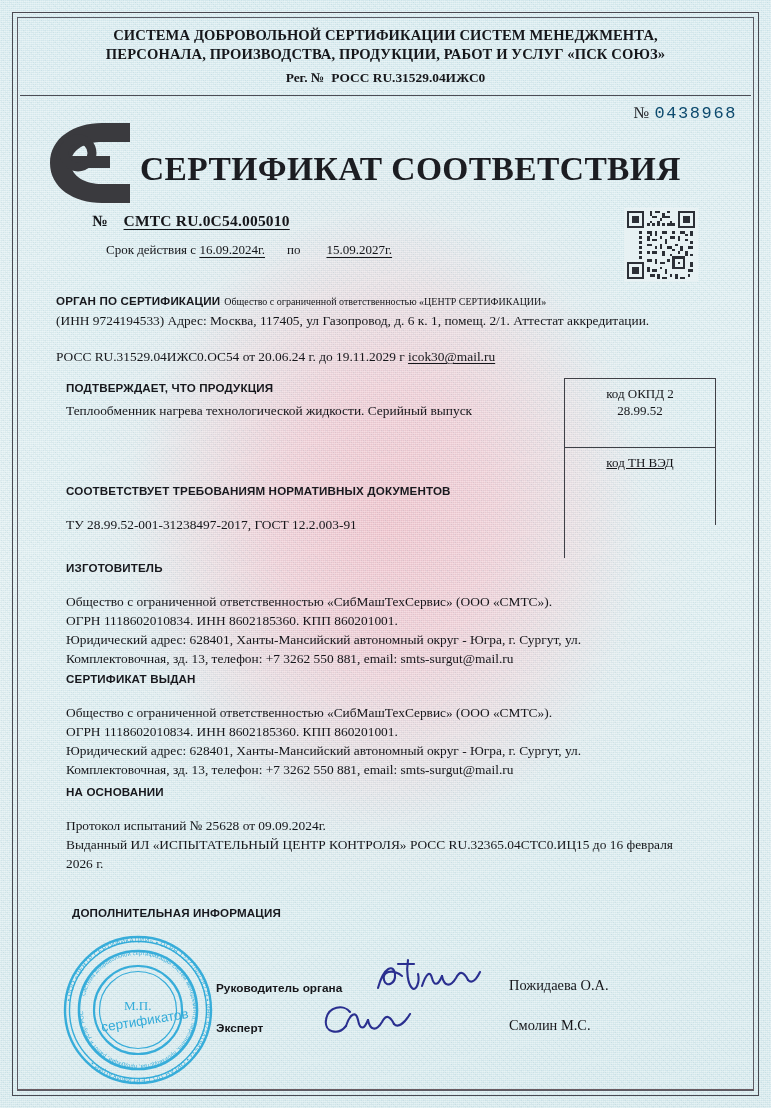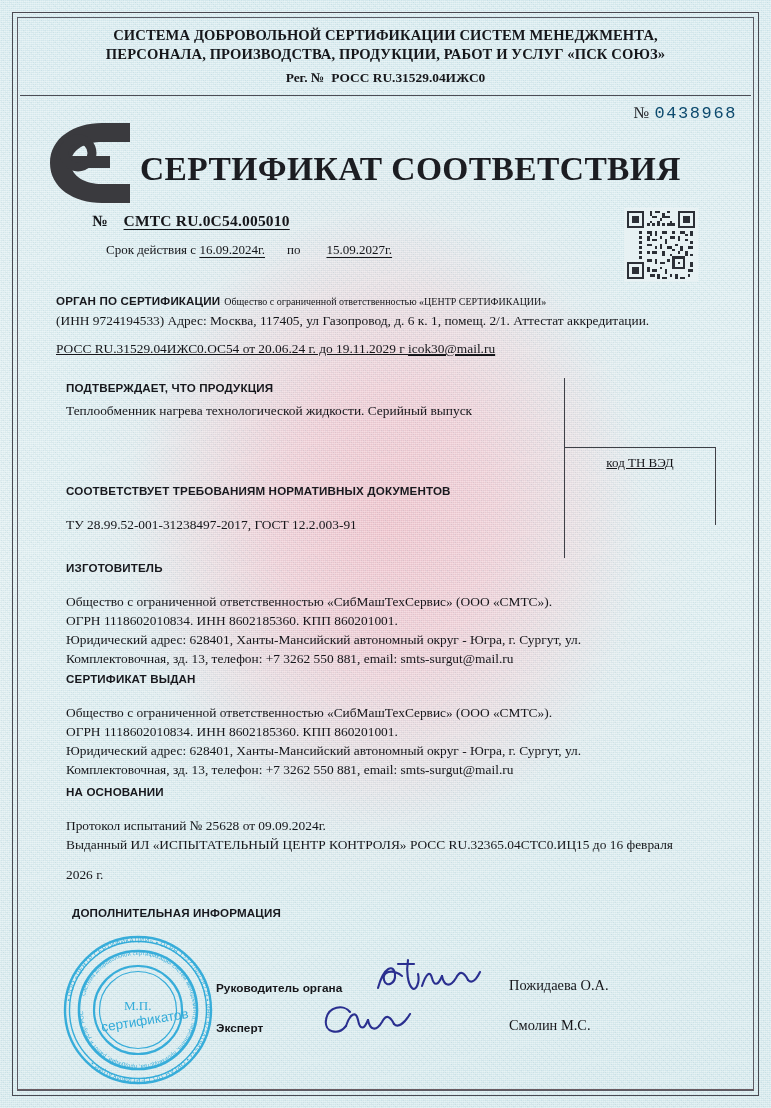--- a/index.html
+++ b/index.html
@@ -412,31 +412,35 @@
         </g>
       </svg>
     </div>
 
     <div class="blk organ">
       <div>
         <span class="hd">ОРГАН ПО СЕРТИФИКАЦИИ</span>
         <span class="hd-inline-body">Общество с ограниченной ответственностью «ЦЕНТР СЕРТИФИКАЦИИ»</span>
       </div>
       <div class="bd">(ИНН 9724194533) Адрес: Москва, 117405, ул Газопровод, д. 6 к. 1, помещ. 2/1. Аттестат аккредитации.</div>
-      <div class="bd" style="margin-top:9px;text-decoration:underline;">
+      <div class="bd" style="margin-top:17px;">
         <span>РОСС RU.31529.04ИЖС0.ОС54 от 20.06.24 г. до 19.11.2029 г </span><span class="u">icok30@mail.ru</span>
       </div>
     </div>
 
     <div class="blk product">
       <div class="hd">ПОДТВЕРЖДАЕТ, ЧТО ПРОДУКЦИЯ</div>
       <div class="bd">Теплообменник нагрева технологической жидкости. Серийный выпуск</div>
     </div>
 
     <div class="code-rail"></div>
+    <div class="code-box code-okpd">
+      <div>код ОКПД 2</div>
+      <div>28.99.52</div>
+    </div>
     <div class="code-box code-tnved">
       <div>код ТН ВЭД</div>
       <div></div>
     </div>
 
     <div class="blk norm">
       <div class="hd">СООТВЕТСТВУЕТ ТРЕБОВАНИЯМ НОРМАТИВНЫХ ДОКУМЕНТОВ</div>
       <div class="bd">ТУ 28.99.52-001-31238497-2017, ГОСТ 12.2.003-91</div>
     </div>
 
@@ -453,21 +457,21 @@
       <div class="bd">Общество с ограниченной ответственностью «СибМашТехСервис» (ООО «СМТС»).</div>
       <div class="bd" style="margin-top:0">ОГРН 1118602010834. ИНН 8602185360. КПП 860201001.</div>
       <div class="bd" style="margin-top:0">Юридический адрес: 628401, Ханты-Мансийский автономный округ - Югра, г. Сургут, ул.</div>
       <div class="bd" style="margin-top:0">Комплектовочная, зд. 13, телефон: +7 3262 550 881, email: smts-surgut@mail.ru</div>
     </div>
 
     <div class="blk basis">
       <div class="hd">НА ОСНОВАНИИ</div>
       <div class="bd">Протокол испытаний № 25628 от 09.09.2024г.</div>
       <div class="bd" style="margin-top:0">Выданный ИЛ «ИСПЫТАТЕЛЬНЫЙ ЦЕНТР КОНТРОЛЯ» РОСС RU.32365.04СТС0.ИЦ15 до 16 февраля</div>
-      <div class="bd" style="margin-top:11px">2026 г.</div>
+      <div class="bd" style="margin-top:0">2026 г.</div>
     </div>
 
     <div class="blk addinfo">
       <div class="hd">ДОПОЛНИТЕЛЬНАЯ ИНФОРМАЦИЯ</div>
       <div class="bd"></div>
     </div>
 
     <div class="stamp">
       <svg viewBox="0 0 160 160" width="160" height="160" aria-hidden="true">
         <defs>

